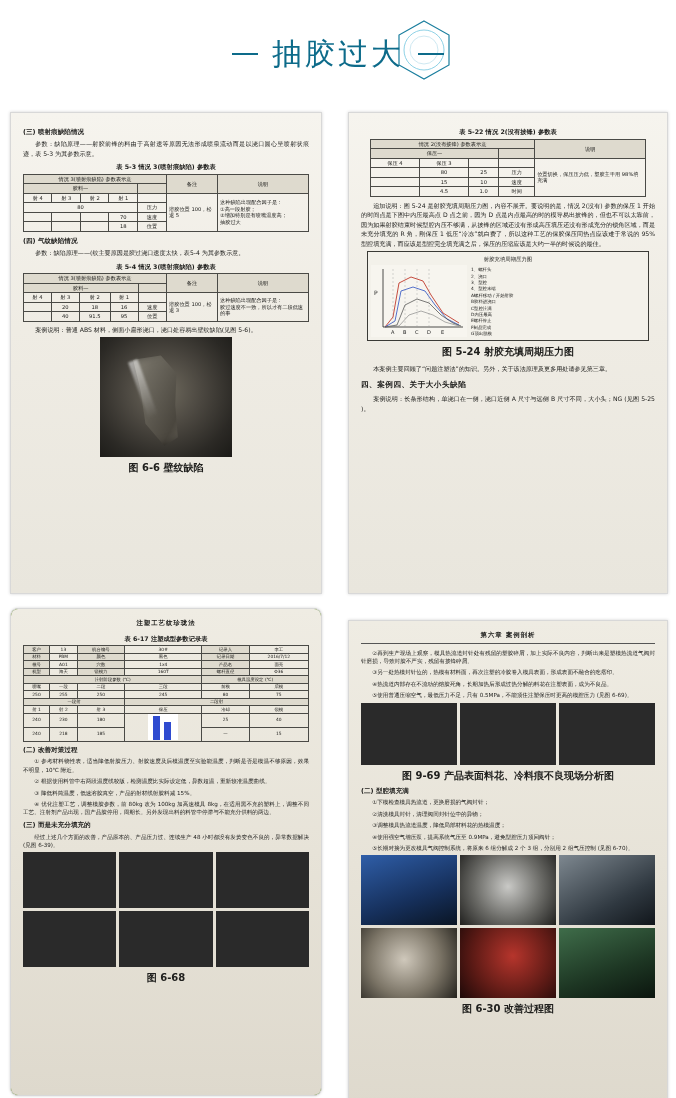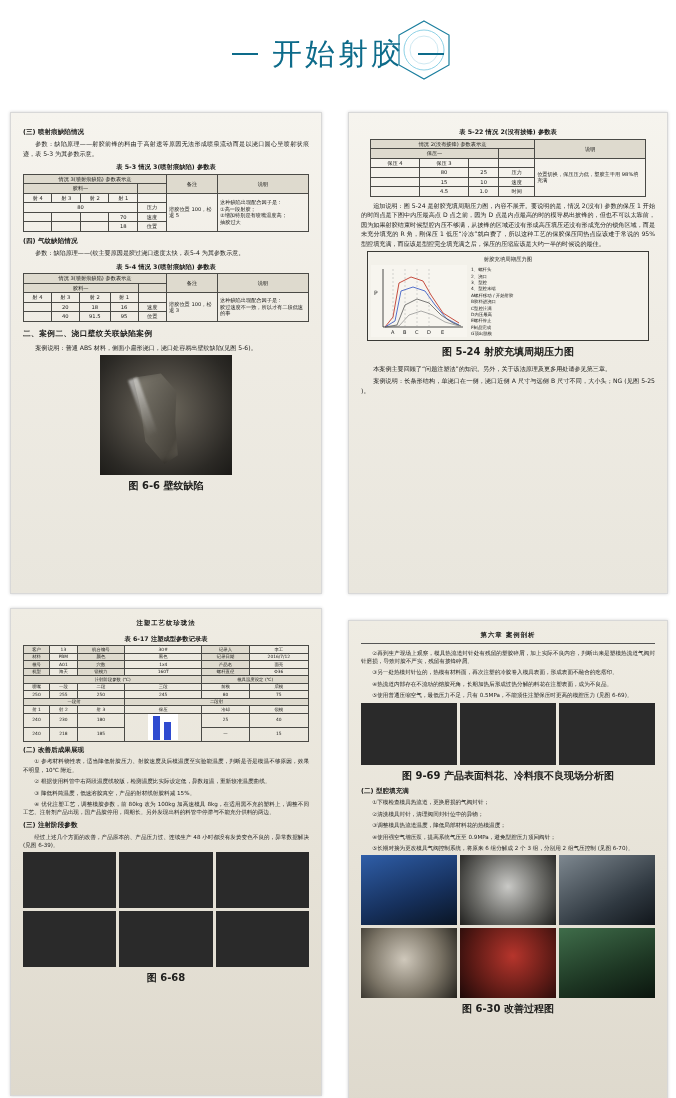--- a/index.html
+++ b/index.html
@@ -41,21 +41,21 @@
   }
   .pg{
     position:absolute;overflow:hidden;
     border:1px solid #d8d8d8;
     box-shadow:0 0 3px rgba(0,0,0,.18);
     background:#4d7c0f;
     text-decoration:underline;
   }
   .pg.tl{left:10px;top:4px;width:310px;height:480px;}
   .pg.tr{left:348px;top:4px;width:318px;height:480px;}
-  .pg.bl{left:10px;top:500px;width:310px;height:486px;}
+  .pg.bl{left:10px;top:500px;width:310px;height:486px;border-radius:8px;}
   .pg.br{left:348px;top:512px;width:318px;height:486px;}
 
   .paper{
     position:absolute;inset:0;
     background:linear-gradient(180deg,#f6f4ee 0%,#efece4 45%,#e9e6dd 100%);
   }
   .paper.dim{
     background:linear-gradient(180deg,#efece3 0%,#e7e3d8 50%,#ded9cd 100%);
   }
   .content{
@@ -164,21 +164,21 @@
 <div class="header">
   <div class="hexring">
     <svg width="58" height="64" viewBox="0 0 58 64">
       <polygon points="29,3 54,17 54,47 29,61 4,47 4,17" fill="none" stroke="#1a7e9e" stroke-width="1.2"></polygon>
       <circle cx="29" cy="32" r="20" fill="none" stroke="#8fd2e6" stroke-width="1"></circle>
       <circle cx="29" cy="32" r="14" fill="none" stroke="#cfe9f2" stroke-width="1"></circle>
     </svg>
   </div>
   <div class="header-inner">
     <span class="dash"></span>
-    <span class="header-title">开始射胶</span>
+    <span class="header-title">抽胶过大</span>
     <span class="dash"></span>
   </div>
 </div>
 
 <div class="grid">
 
   <div class="pg tl">
     <div class="paper"></div>
     <div class="content">
       <p class="h3">(三) 喷射痕缺陷情况</p>
@@ -264,21 +264,20 @@
         <tr>
           <td></td>
           <td>40</td>
           <td>91.5</td>
           <td>95</td>
           <td>位置</td>
         </tr>
       </tbody>
         </table>
 
-      <p class="h2">二、案例二、浇口壁纹关联缺陷案例</p>
       <p class="ind">案例说明：普通 ABS 材料，侧面小扁形浇口，浇口处容易出壁纹缺陷(见图 5-6)。</p>
 
       <div class="photo ph-defect">
         <div class="part"></div>
         <div class="glint"></div>
       </div>
       <p class="cap">图 6-6 壁纹缺陷</p>
     </div>
   </div>
 
@@ -360,20 +359,21 @@
             <div>D内压最高</div>
             <div>E螺杆停止</div>
             <div>F制品完成</div>
             <div>G顶出脱模</div>
           </div>
         </div>
       </div>
       <p class="cap">图 5-24 射胶充填周期压力图</p>
 
       <p class="ind">本案例主要回顾了“问题注塑法”的知识。另外，关于该法原理及更多用处请参见第三章。</p>
+      <p class="h2">四、案例四、关于大小头缺陷</p>
       <p class="ind">案例说明：长条形结构，单浇口在一侧，浇口近侧 A 尺寸与远侧 B 尺寸不同，大小头；NG (见图 5-25 )。</p>
     </div>
   </div>
 
   <div class="pg bl">
     <div class="paper dim"></div>
     <div class="content small">
       <p class="runhead">注塑工艺纹珍珑法</p>
       <p class="tcap">表 6-17 注塑成型参数记录表</p>
 
@@ -456,27 +456,27 @@
         <tr>
           <td>240</td>
           <td>218</td>
           <td>185</td>
           <td>—</td>
           <td>15</td>
         </tr>
       </tbody>
         </table>
 
-      <p class="h3">(二) 改善后成果展现</p>
+      <p class="h3">(二) 改善对策过程</p>
       <p class="ind">① 参考材料物性表，适当降低射胶压力、射胶速度及后模温度至实验能温度，判断是否是模温不够原因，效果不明显，10℃ 附近。</p>
       <p class="ind">② 根据使用料管中右两段温度线校版，检测温度比实际设定低，异数超温，重新较准温度曲线。</p>
       <p class="ind">③ 降低料筒温度，低速溶胶真空，产品的射材线射胶料减 15%。</p>
       <p class="ind">④ 优化注塑工艺，调整模胶参数，前 80kg 改为 100kg 加高速模具 8kg，在适用黑不充的塑料上，调整不同工艺。注射剂产品出现，国产品胶停用，周期长。另外发现出料的料管中停滞与不能充分供料的两边。</p>
 
-      <p class="h3">(三) 注射阶段参数</p>
+      <p class="h3">(三) 而是未充分填充的</p>
       <p class="ind">经过上述几个方面的改善，产品原本的、产品压力过、连续生产 48 小时都没有发黄变色不良的，异常数据解决 (见图 6-39)。</p>
 
       <div class="strip">
         <div class="cell c-mach"></div>
         <div class="cell c-mach2"></div>
         <div class="cell c-mold"></div>
       </div>
       <div class="strip">
         <div class="cell c-dark"></div>
         <div class="cell c-dark"></div>

